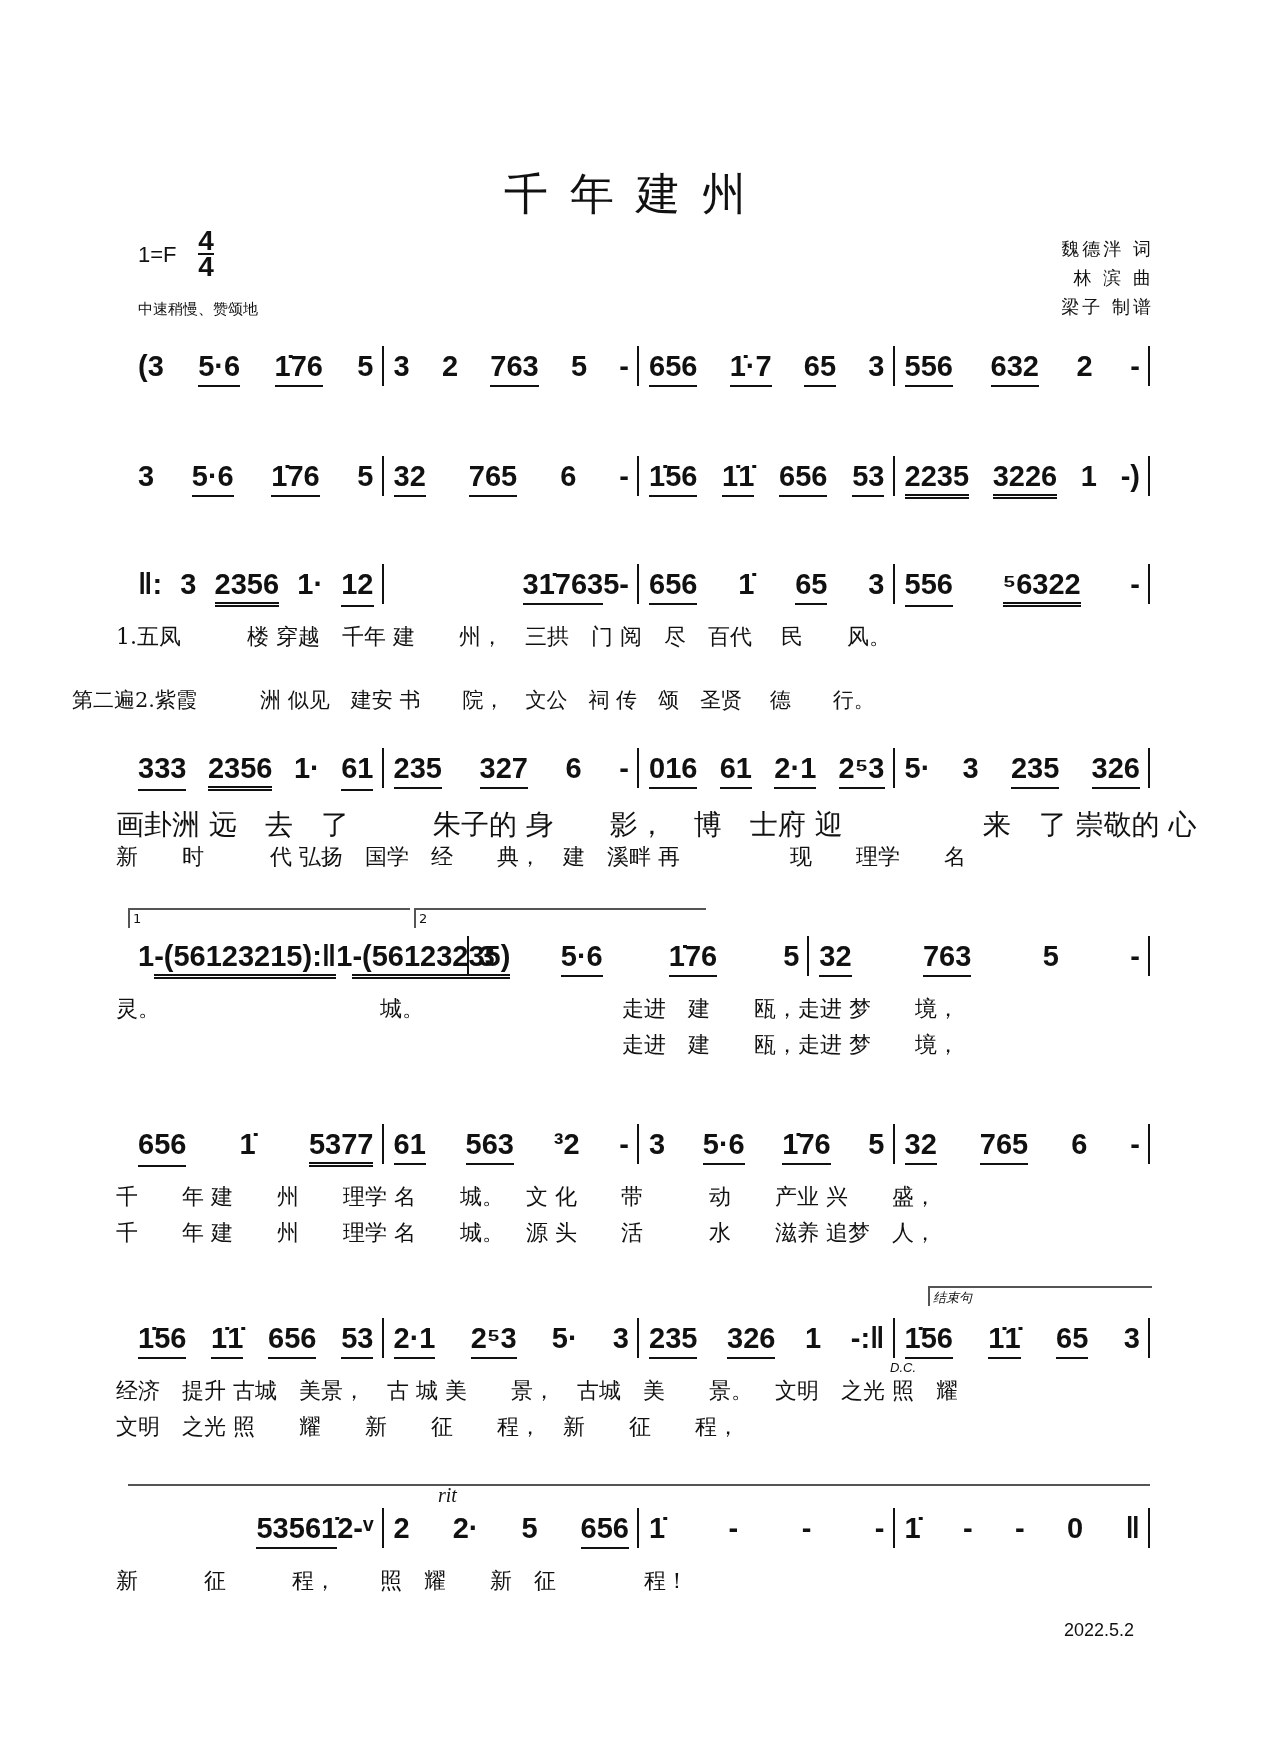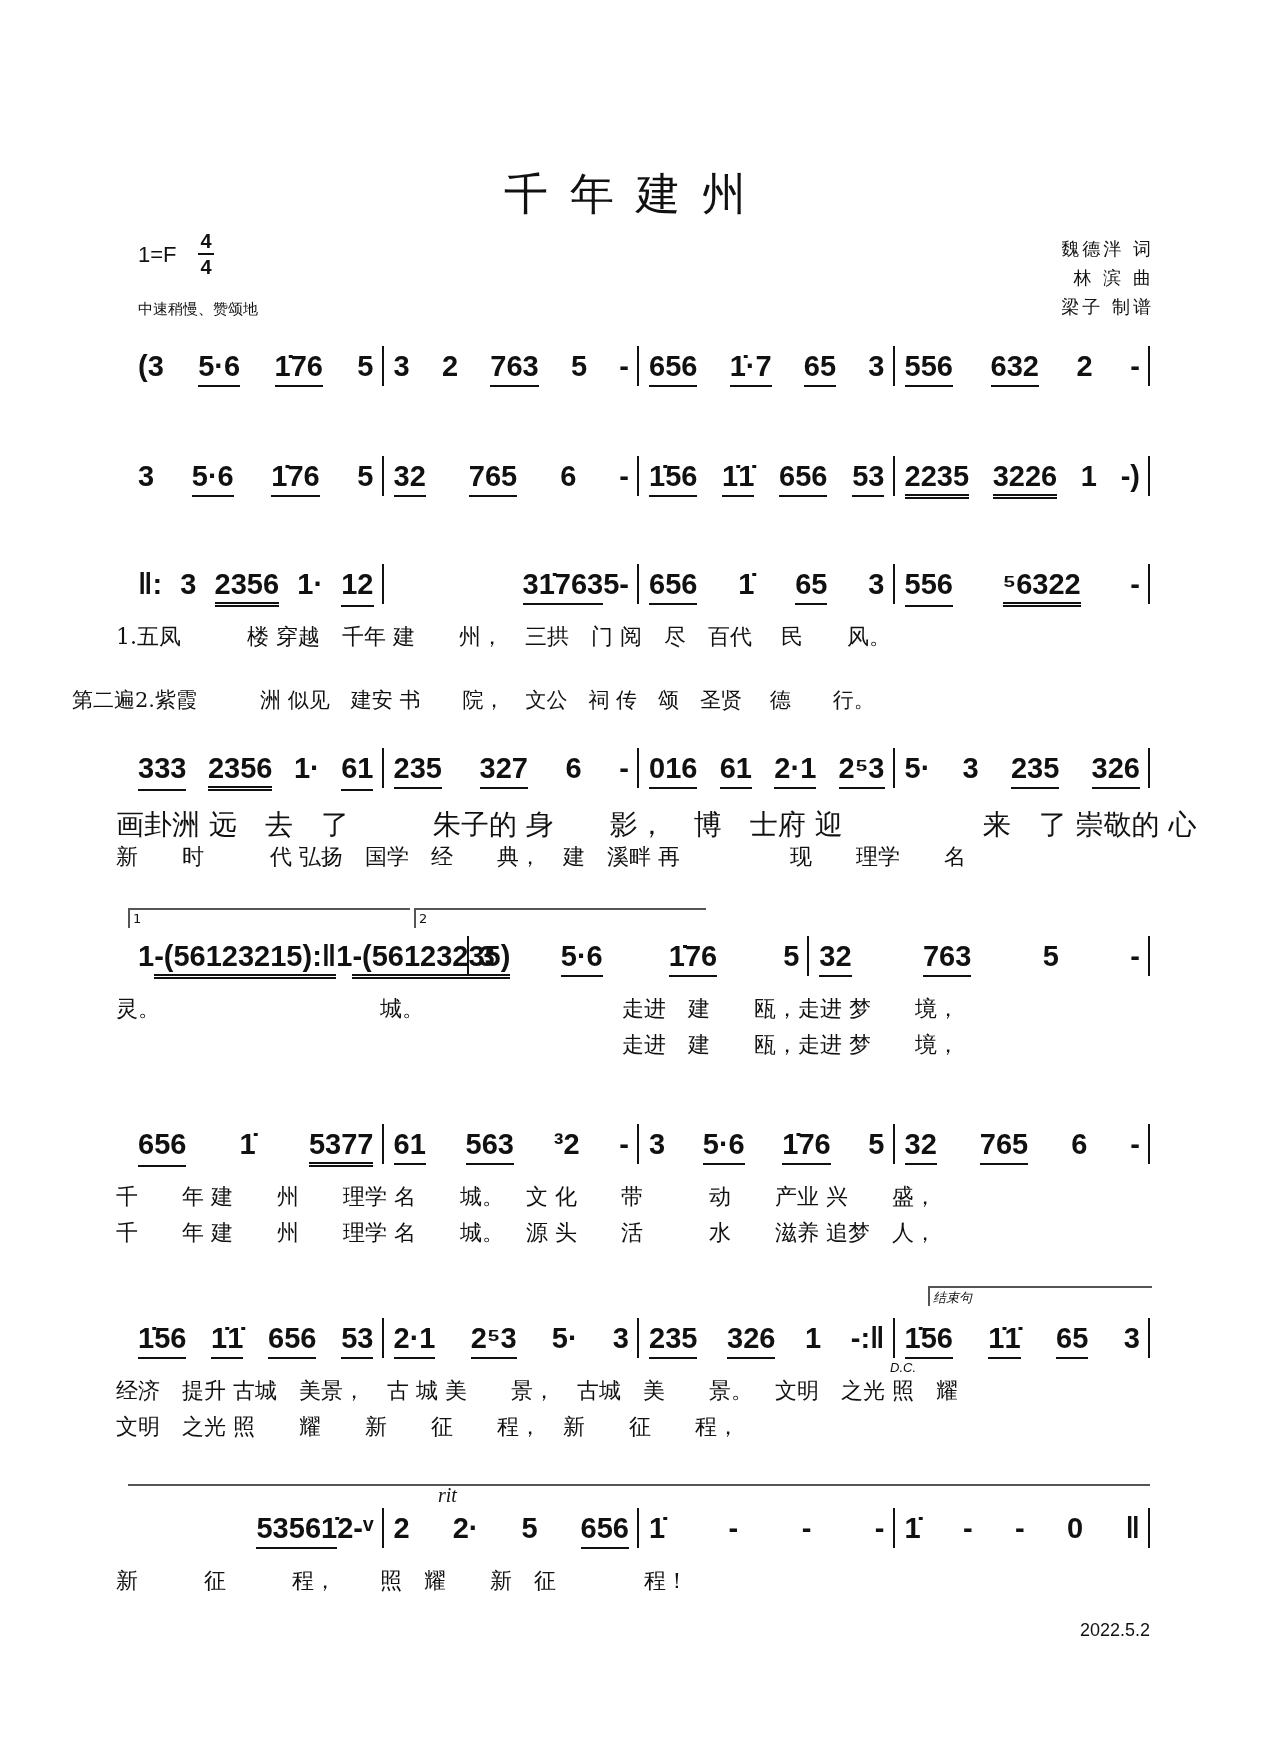--- a/index.html
+++ b/index.html
@@ -1,38 +1,38 @@
 <!DOCTYPE html>
 <html><head>
 <meta charset="utf-8">
 <style>
   html,body{margin:0;padding:0;background:#fff;}
   body{width:1272px;height:1751px;position:relative;overflow:hidden;color:#111;
        font-family:"DejaVu Sans","Liberation Sans",sans-serif;}
   .title{position:absolute;top:165px;left:0;width:1272px;text-align:center;
          font-size:44px;letter-spacing:22px;font-weight:normal;font-family:"DejaVu Sans",sans-serif;}
   .key{position:absolute;left:138px;top:242px;font-size:22px;font-family:"Liberation Sans",sans-serif;}
-  .frac{position:absolute;left:198px;top:230px;font-size:20px;font-weight:bold;text-align:center;line-height:22px;
+  .frac{position:absolute;left:198px;top:230px;font-size:28px;font-weight:bold;text-align:center;line-height:22px;
         font-family:"Liberation Sans",sans-serif;}
   .frac .bar{display:block;width:16px;height:2px;background:#111;margin:1px auto;}
   .tempo{position:absolute;left:138px;top:300px;font-size:15px;}
   .credits{position:absolute;right:118px;top:234px;text-align:right;font-size:18px;line-height:29px;letter-spacing:3px;}
   .system{position:absolute;left:128px;width:1022px;}
   .notes{position:absolute;top:0;left:0;height:40px;width:100%;font-family:"Liberation Sans",sans-serif;
          font-weight:bold;font-size:29px;white-space:nowrap;}
   .tok{position:absolute;top:0;}
   .ul1{border-bottom:2px solid #111;padding-bottom:2px;}
   .ul2{border-bottom:5px double #111;padding-bottom:1px;}
   .barline{position:absolute;top:-4px;width:2px;height:40px;background:#111;}
   .lyr{position:absolute;left:0;width:100%;font-family:"DejaVu Serif","Liberation Serif",serif;font-size:22px;white-space:nowrap;}
   .lyr span{position:absolute;top:0;}
   .mark{position:absolute;font-size:13px;font-family:"Liberation Sans",sans-serif;}
   .volta{position:absolute;border-top:2px solid #555;border-left:2px solid #555;height:18px;}
   .volta span{font-size:13px;position:absolute;left:3px;top:1px;}
-  .date{position:absolute;right:122px;top:1620px;font-size:18px;font-family:"Liberation Sans",sans-serif;}
+  .date{position:absolute;right:138px;top:1620px;font-size:18px;font-family:"Liberation Sans",sans-serif;}
   .rule{position:absolute;left:128px;width:1022px;border-top:2px solid #555;}
 </style>
 </head>
 <body>
 
 <div class="title">千年建州</div>
 
 <div class="key">1=F</div>
 <div class="frac">
   <span>4</span>

